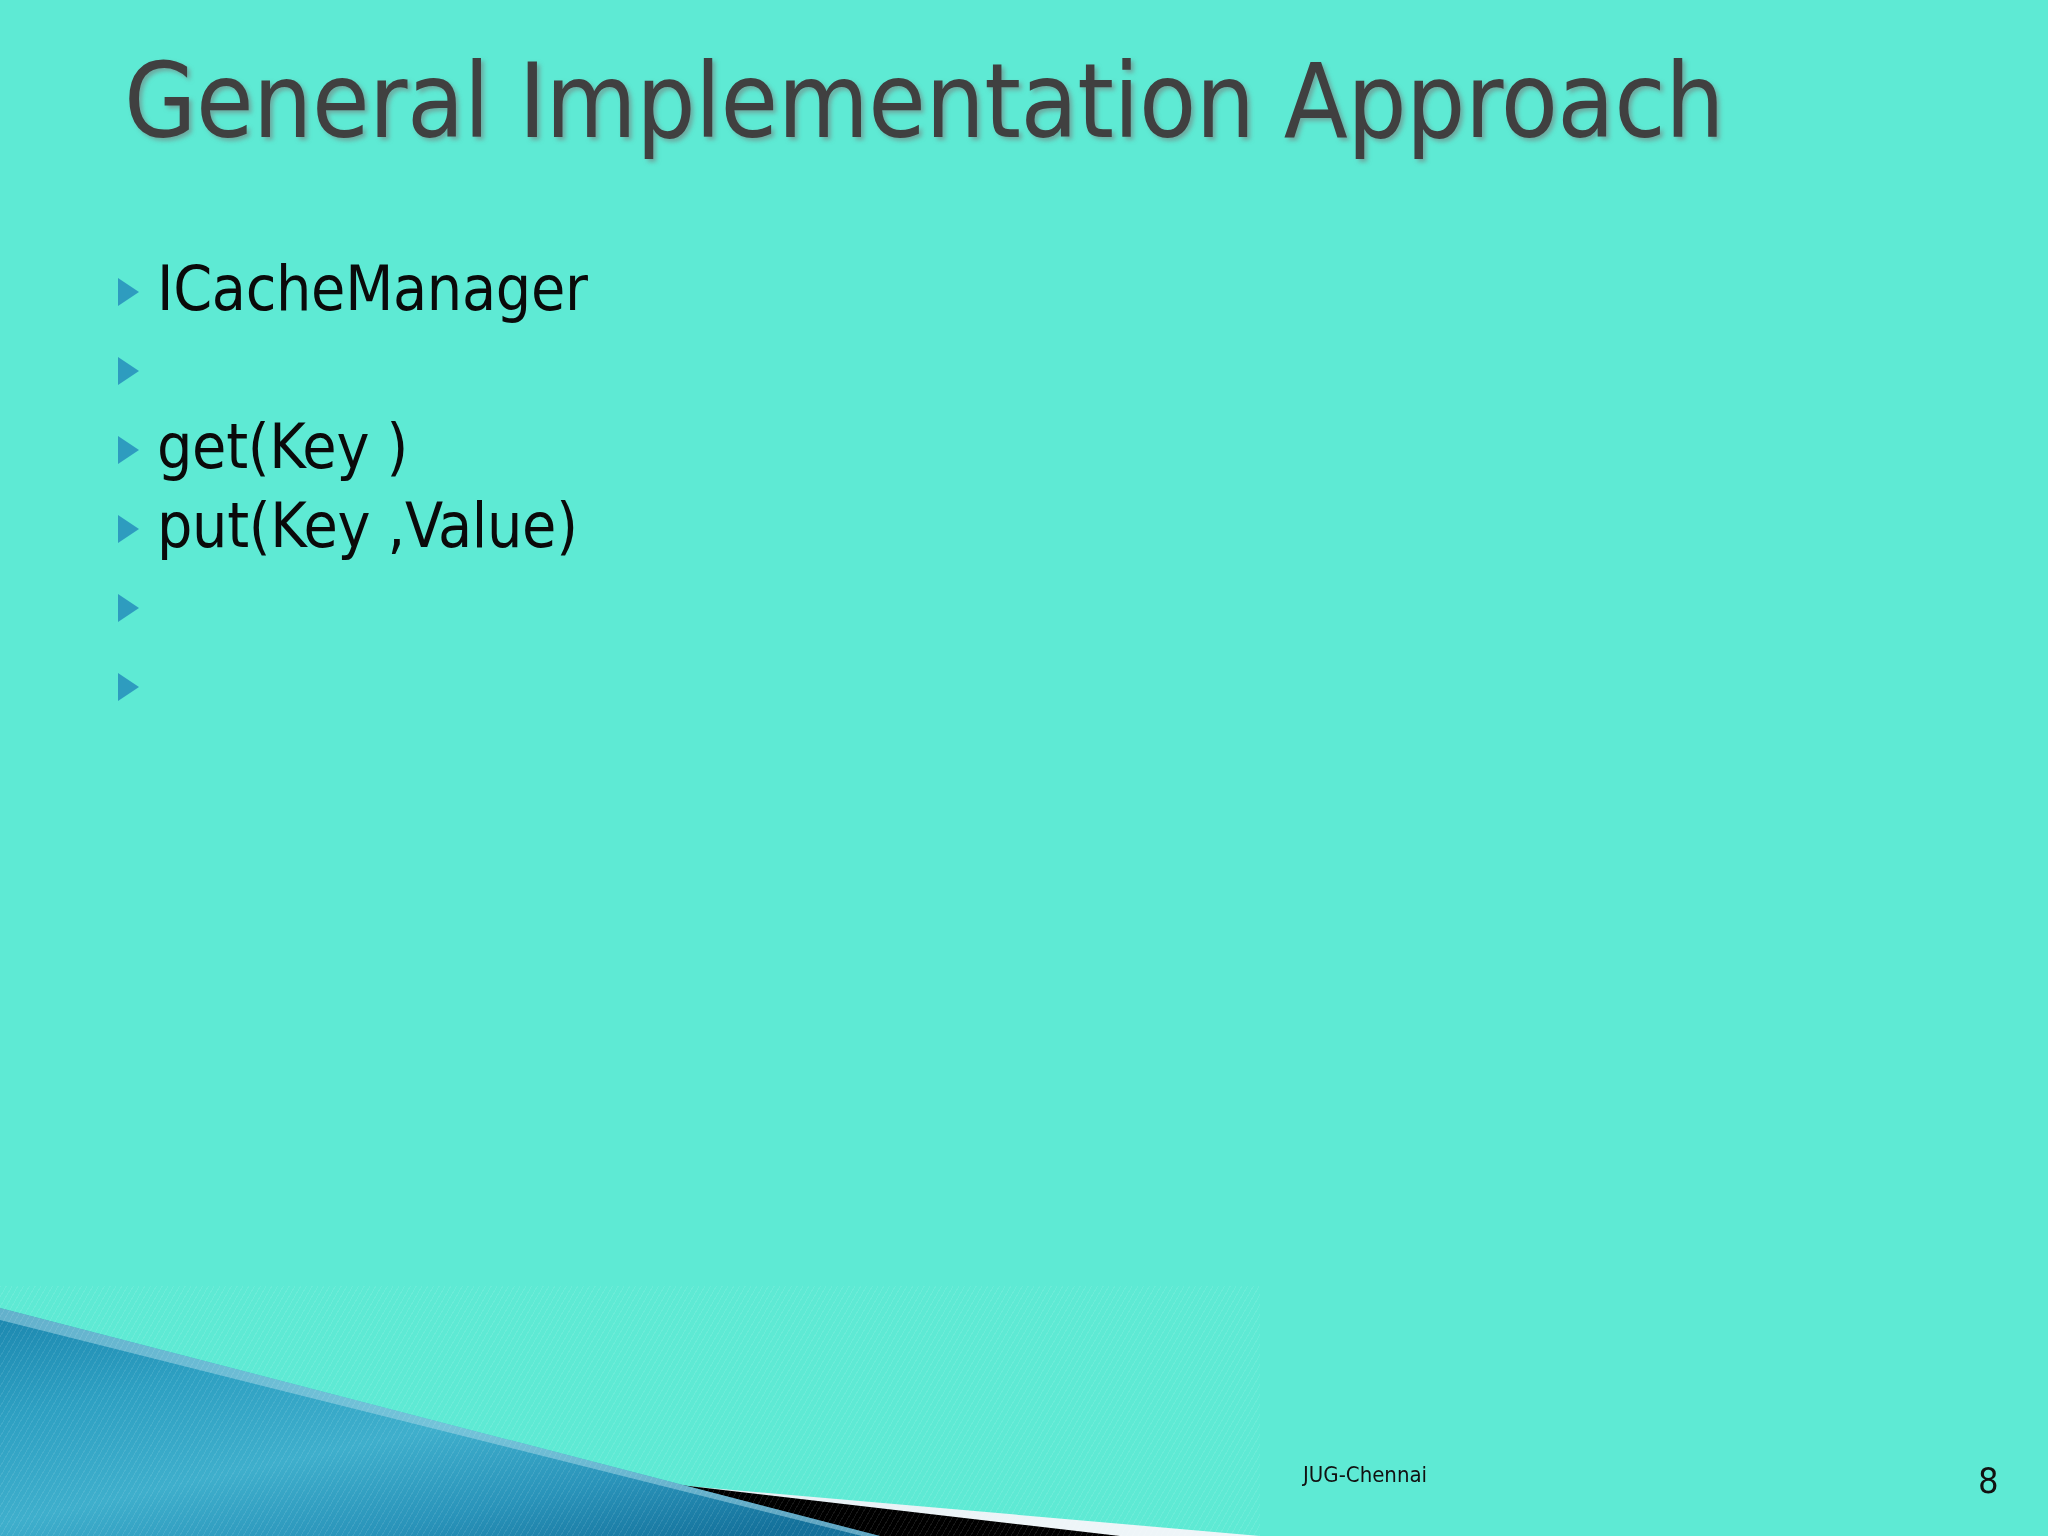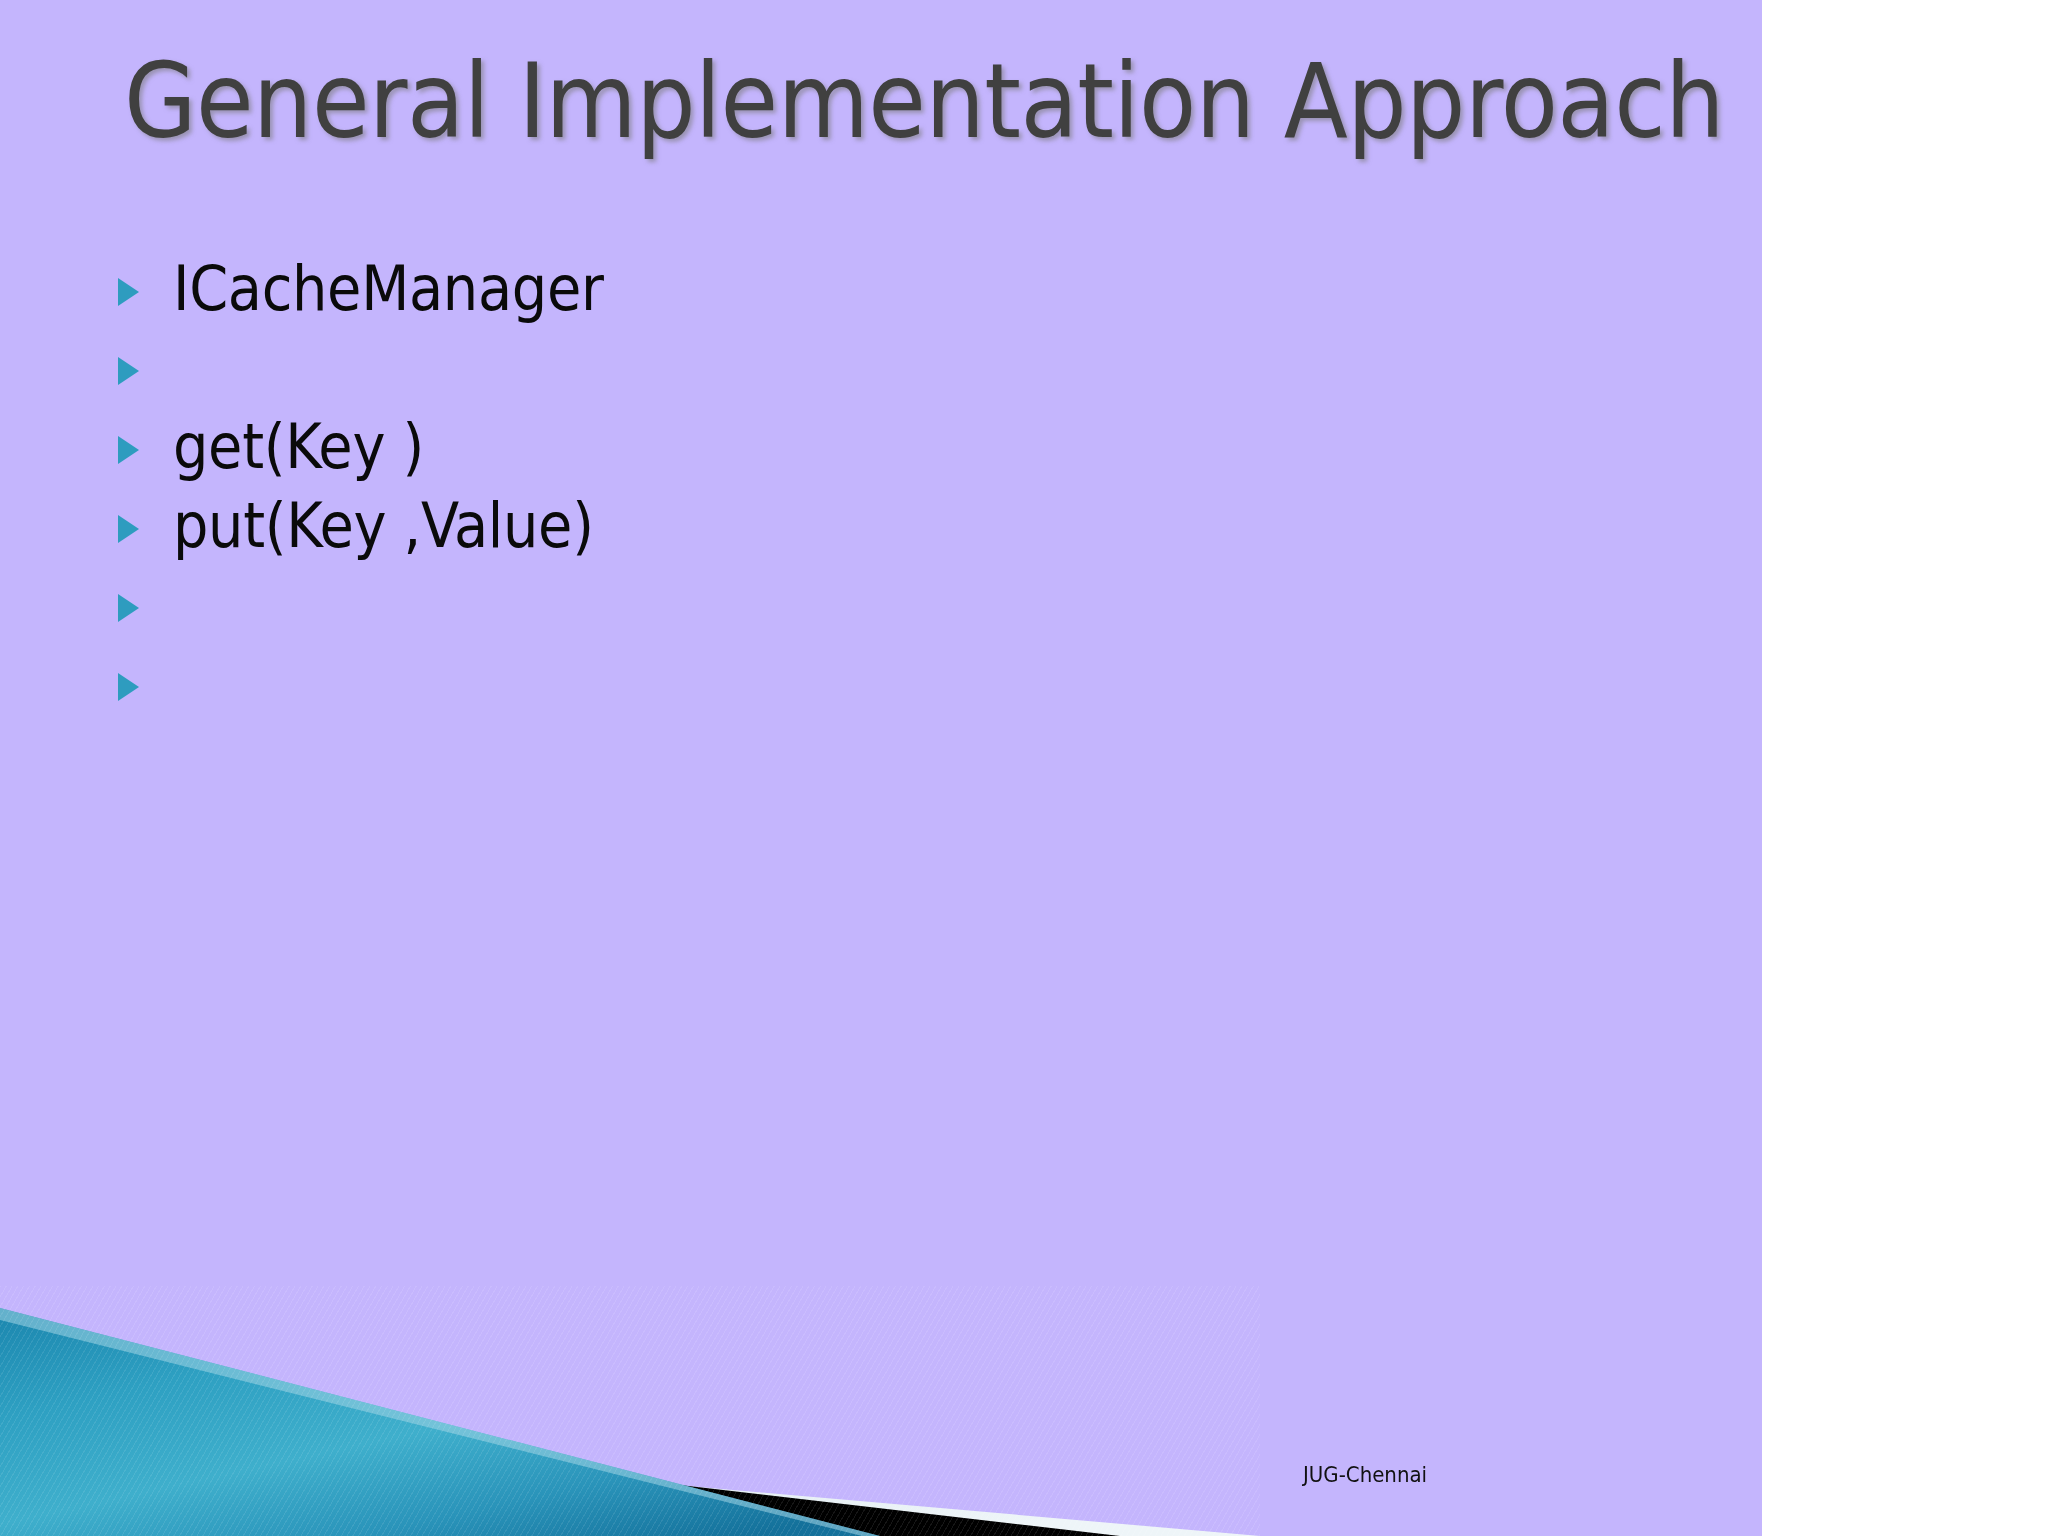--- a/index.html
+++ b/index.html
@@ -2,23 +2,23 @@
 <html><head>
 <meta charset="utf-8">
 <style>
   html, body {
     margin: 0;
     padding: 0;
     background: #ffffff;
   }
   #slide {
     position: relative;
-    width: 1762px;
+    width: 2048px;
     height: 1536px;
-    background: #c4b5fd;
+    background: #5eead4;
     overflow: hidden;
     font-family: "DejaVu Sans", sans-serif;
   }
 
   
   #slide-title {
     position: absolute;
     left: 124px;
     top: 36px;
     width: 1820px;
@@ -67,21 +67,20 @@
     flex: 0 1 auto;
     font-family: "DejaVu Sans Condensed", "DejaVu Sans", sans-serif;
     font-size: 62px;
     font-weight: 400;
     color: #0a0a0a;
     letter-spacing: -0.3px;
     white-space: pre;
     line-height: 1;
     position: relative;
     top: -3px;
-    margin-left: 16px;
   }
 
   
   #corner-decoration {
     position: absolute;
     left: 0;
     bottom: 0;
     width: 1260px;
     height: 250px;
     pointer-events: none;

